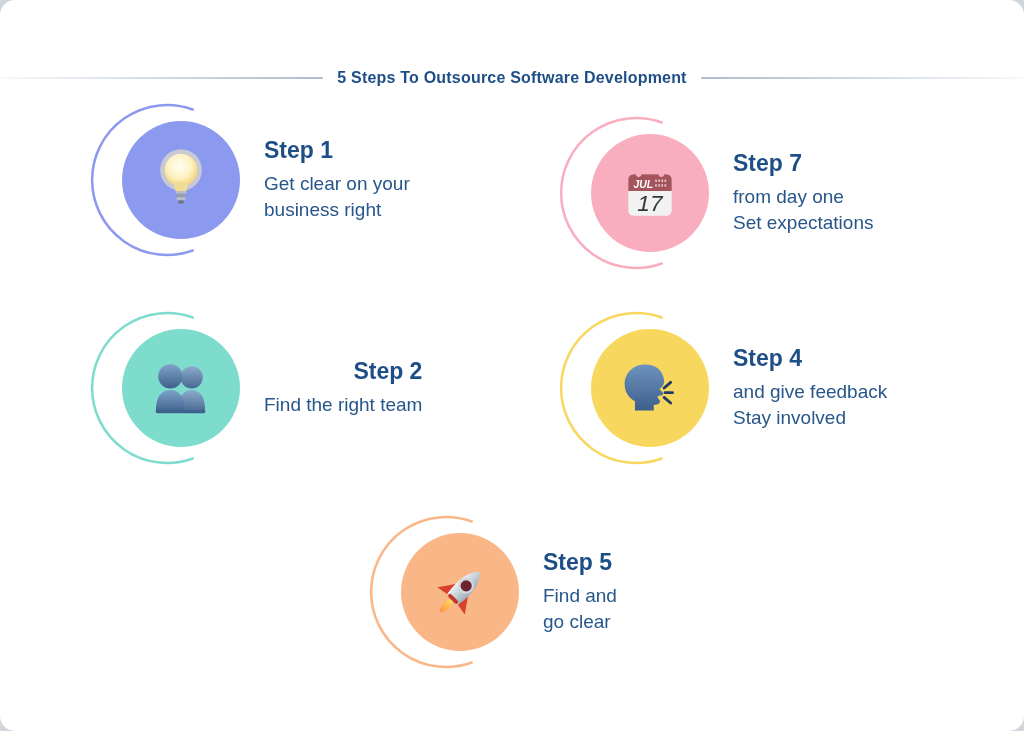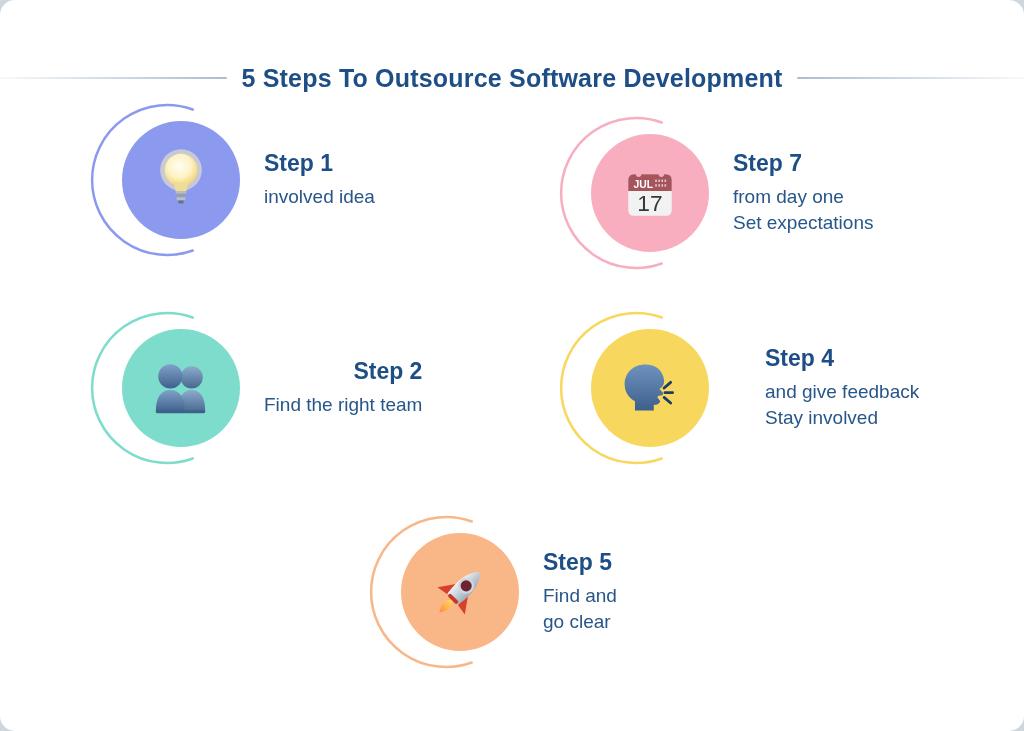--- a/index.html
+++ b/index.html
@@ -17,40 +17,40 @@
   }
   
   .header {
     position:absolute; top:64px; left:0; right:0; height:28px;
     display:flex; align-items:center;
   }
   .hline { flex:1; height:2px; border-radius:1px; }
   .hline.left  { background:linear-gradient(to right, rgba(190,205,220,0.12), #aabdcf); }
   .hline.right { background:linear-gradient(to left,  rgba(190,205,220,0.12), #aabdcf); }
   .title {
-    font-size:25px; font-weight:bold; color:#1e4e86;
+    font-size:16px; font-weight:bold; color:#1e4e86;
     padding:0 14px; white-space:nowrap; letter-spacing:.2px;
   }
   
   .step { position:absolute; display:flex; align-items:center; }
   .icon-area { position:relative; width:170px; height:160px; flex:none; }
   .ring { position:absolute; left:0; top:0; }
   .circle {
     position:absolute; left:34px; top:21px;
     width:118px; height:118px; border-radius:50%;
     display:flex; align-items:center; justify-content:center;
   }
   .text { margin-left:6px; }
   .step-heading { font-size:23px; font-weight:bold; color:#1e4e86; margin-bottom:7px; }
   .step-desc { font-size:19px; color:#27568a; line-height:26px; }
   .step-desc span { display:block; }
   .s1 { left:88px;  top:100px; }
   .s2 { left:88px;  top:308px;text-align:right; }
   .s3 { left:557px; top:113px; }
-  .s4 { left:557px; top:308px;gap:32px; }
+  .s4 { left:557px; top:308px; }
   .s5 { left:367px; top:512px; }
 </style>
 </head>
 <body>
 
 <div class="card">
 
   <div class="header">
     <div class="hline left"></div>
     <div class="title">5 Steps To Outsource Software Development</div>
@@ -77,21 +77,22 @@
           <rect x="26" y="49" width="12" height="3" rx="1" fill="#b9bec4"></rect>
           <rect x="26.5" y="52.5" width="11" height="3" rx="1" fill="#989fa6"></rect>
           <rect x="27" y="56" width="10" height="3" rx="1" fill="#b9bec4"></rect>
           <rect x="29" y="59.5" width="6" height="3.5" rx="1.5" fill="#6d7378"></rect>
         </svg>
       </div>
     </div>
     <div class="text">
       <div class="step-heading">Step 1</div>
       <div class="step-desc">
-        <span>involved idea</span>
+        <span>Get clear on your</span>
+        <span>business right</span>
       </div>
     </div>
   </div>
 
   <div class="step s2">
     <div class="icon-area">
       <svg class="ring" width="160" height="160" viewBox="0 0 160 160">
         <path d="M 104.7 9.5 A 75 75 0 1 0 104.7 150.5" fill="none" stroke-width="2.5" stroke-linecap="round" stroke="#7EDCCD"></path>
       </svg>
       <div class="circle" style="background-color: rgb(126, 220, 205);">
@@ -125,21 +126,21 @@
         <span></span>
       </div>
     </div>
   </div>
 
   <div class="step s3">
     <div class="icon-area">
       <svg class="ring" width="160" height="160" viewBox="0 0 160 160">
         <path d="M 104.7 9.5 A 75 75 0 1 0 104.7 150.5" fill="none" stroke-width="2.5" stroke-linecap="round" stroke="#F9AEBF"></path>
       </svg>
-      <div class="circle" style="background-color: rgb(249, 174, 191);">
+      <div class="circle" style="background-color: rgb(249, 174, 191); font-style: italic;">
         <svg width="58" height="58" viewBox="0 0 56 56">
           <rect x="7" y="10" width="42" height="40" rx="5" fill="#f2f2f2"></rect>
           <path d="M7 26 L7 15 A5 5 0 0 1 12 10 L44 10 A5 5 0 0 1 49 15 L49 26 Z" fill="#a5545c"></path>
           <text x="12" y="23" font-size="10" font-weight="bold" fill="#ffffff" font-family="Liberation Sans, sans-serif">JUL</text>
           <g fill="#ffffff" opacity="0.65">
             <rect x="33" y="15" width="1.6" height="2.4"></rect>
               <rect x="36" y="15" width="1.6" height="2.4"></rect>
             <rect x="39" y="15" width="1.6" height="2.4"></rect>
               <rect x="42" y="15" width="1.6" height="2.4"></rect>
             <rect x="33" y="19.5" width="1.6" height="2.4"></rect>

